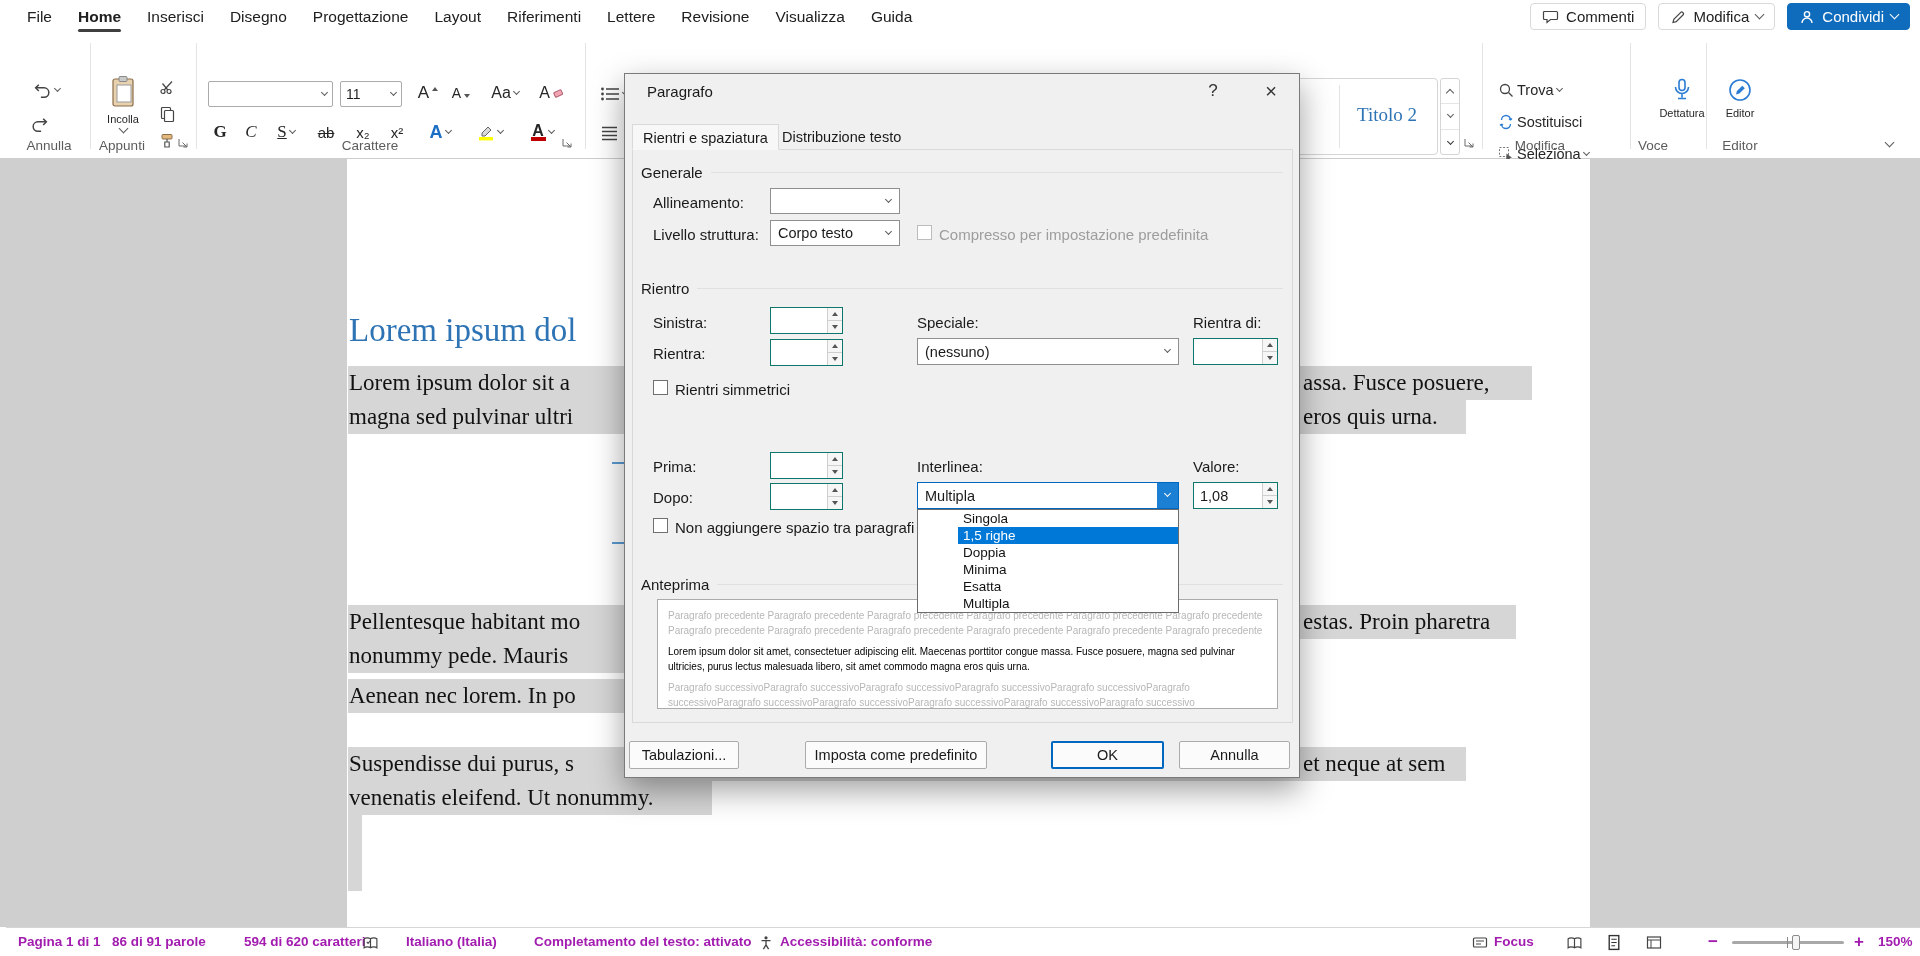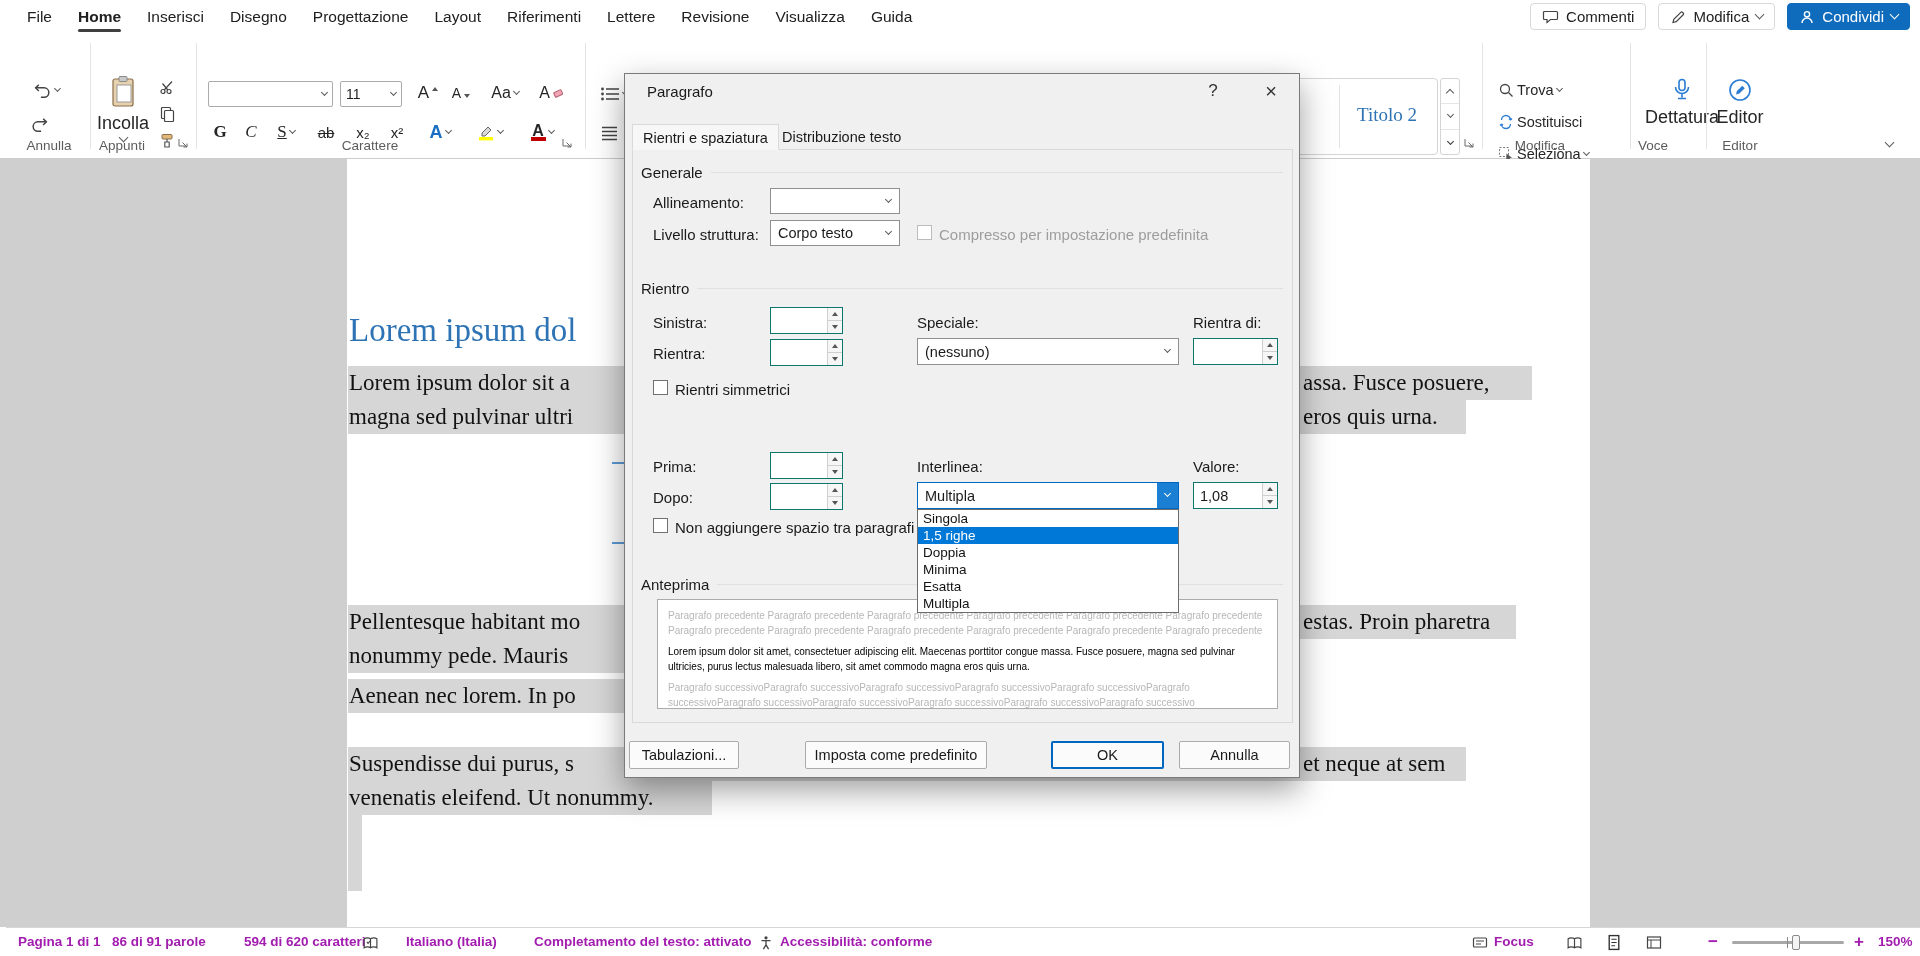--- a/index.html
+++ b/index.html
@@ -19,21 +19,21 @@
   .chev{width:7px;height:7px;border-right:1.6px solid #5a5a5a;border-bottom:1.6px solid #5a5a5a;transform:rotate(45deg);display:inline-block;margin-top:-4px;}
   .chev.w{border-color:#fff;}
   .chev.sm{width:5px;height:5px;}
 
   
   .ribbon{position:absolute;left:0;top:33px;width:1920px;height:126px;background:#fff;border-bottom:1px solid #cdcdcd;}
   .glabel{position:absolute;bottom:5px;font-size:13.5px;color:#5c5c5c;text-align:center;}
   .vdiv{position:absolute;top:10px;bottom:9px;width:1px;background:#e4e4e4;}
   .rbtn{position:absolute;display:flex;align-items:center;justify-content:center;gap:3px;border-radius:3px;color:#262626;background:transparent;border:none;font-family:inherit;}
   .rcombo{position:absolute;background:#fff;border:1px solid #ababab;border-radius:2px;display:flex;align-items:center;justify-content:space-between;font-size:14px;color:#1f1f1f;padding:0 5px;}
-  .bigbtn{position:absolute;display:flex;flex-direction:column;align-items:center;justify-content:flex-start;gap:4px;background:none;border:none;font-family:inherit;font-size:18px;color:#262626;}
+  .bigbtn{position:absolute;display:flex;flex-direction:column;align-items:center;justify-content:flex-start;gap:4px;background:none;border:none;font-family:inherit;font-size:11px;color:#262626;}
   .launcher{position:absolute;width:14px;height:14px;}
   .gallery{position:absolute;left:894px;top:45px;width:544px;height:77px;background:#fff;border:1px solid #d5d5d5;border-radius:4px;}
   .gal-div{position:absolute;top:6px;bottom:6px;width:1px;background:#e3e3e3;}
   .gal-item{position:absolute;font-family:"Liberation Serif",serif;font-size:19px;color:#2E74B5;}
   .scrollcol{position:absolute;left:1440px;top:45px;width:20px;height:77px;border:1px solid #d5d5d5;border-radius:3px;background:#fff;display:flex;flex-direction:column;}
   .scrollcol>div{flex:1;display:flex;align-items:center;justify-content:center;border-bottom:1px solid #e5e5e5;}
   .scrollcol>div:last-child{border-bottom:none;}
   .chevu{width:6px;height:6px;border-left:1.5px solid #5a5a5a;border-top:1.5px solid #5a5a5a;transform:rotate(45deg);margin-top:3px;}
 
   
@@ -63,21 +63,21 @@
   .combo.open .cbtn{background:#1b7fd4;}
   .spinbox{position:absolute;background:#fff;border:1px solid #0f766e;font-size:14.5px;}
   .spinbox .sval{position:absolute;left:6px;top:0;bottom:0;right:16px;display:flex;align-items:center;}
   .spin{position:absolute;right:0;top:0;bottom:0;width:15px;display:flex;flex-direction:column;border-left:1px solid #cfcfcf;}
   .spin>div{flex:1;display:flex;align-items:center;justify-content:center;background:#f6f6f6;}
   .spin>div:first-child{border-bottom:1px solid #cfcfcf;}
   .tri-u{width:0;height:0;border-left:3.5px solid transparent;border-right:3.5px solid transparent;border-bottom:4.5px solid #555;}
   .tri-d{width:0;height:0;border-left:3.5px solid transparent;border-right:3.5px solid transparent;border-top:4.5px solid #555;}
   .cbox{position:absolute;width:15px;height:15px;background:#fff;border:1px solid #707070;}
   .cbox.dis{border-color:#bcbcbc;}
-  .ddlist{position:absolute;left:292px;top:435px;width:262px;background:#fff;border:1px solid #6c6c6c;z-index:10;}
+  .ddlist{position:absolute;left:292px;top:435px;width:262px;background:#fff;border:1px solid #6c6c6c;z-index:10;padding-left:40px;}
   .dditem{height:17px;line-height:17px;font-size:13.5px;padding-left:5px;color:#111;}
   .dditem.selhl{background:#0078d7;color:#fff;}
   .preview{position:absolute;left:32px;top:525px;width:621px;height:110px;background:#fff;border:1px solid #ababab;padding:8px 10px;overflow:hidden;}
   .pv-gray{color:#b7b7b7;font-size:10px;line-height:15px;max-height:30px;overflow:hidden;}
   .pv-black{color:#000;font-size:10px;line-height:15px;margin:6px 0;max-height:30px;overflow:hidden;}
   .dlg-btn{position:absolute;top:667px;height:28px;background:#fbfbfb;border:1px solid #ababab;border-radius:2px;font-size:14.5px;color:#1a1a1a;font-family:inherit;}
   .dlg-btn.def{border:2px solid #0067c0;}
 
   
   .statusbar{position:absolute;left:6px;top:927px;width:1920px;height:29px;background:#fff;border-top:1px solid #d6d6d6;font-size:13.5px;color:#a21caf;font-weight:bold;}

